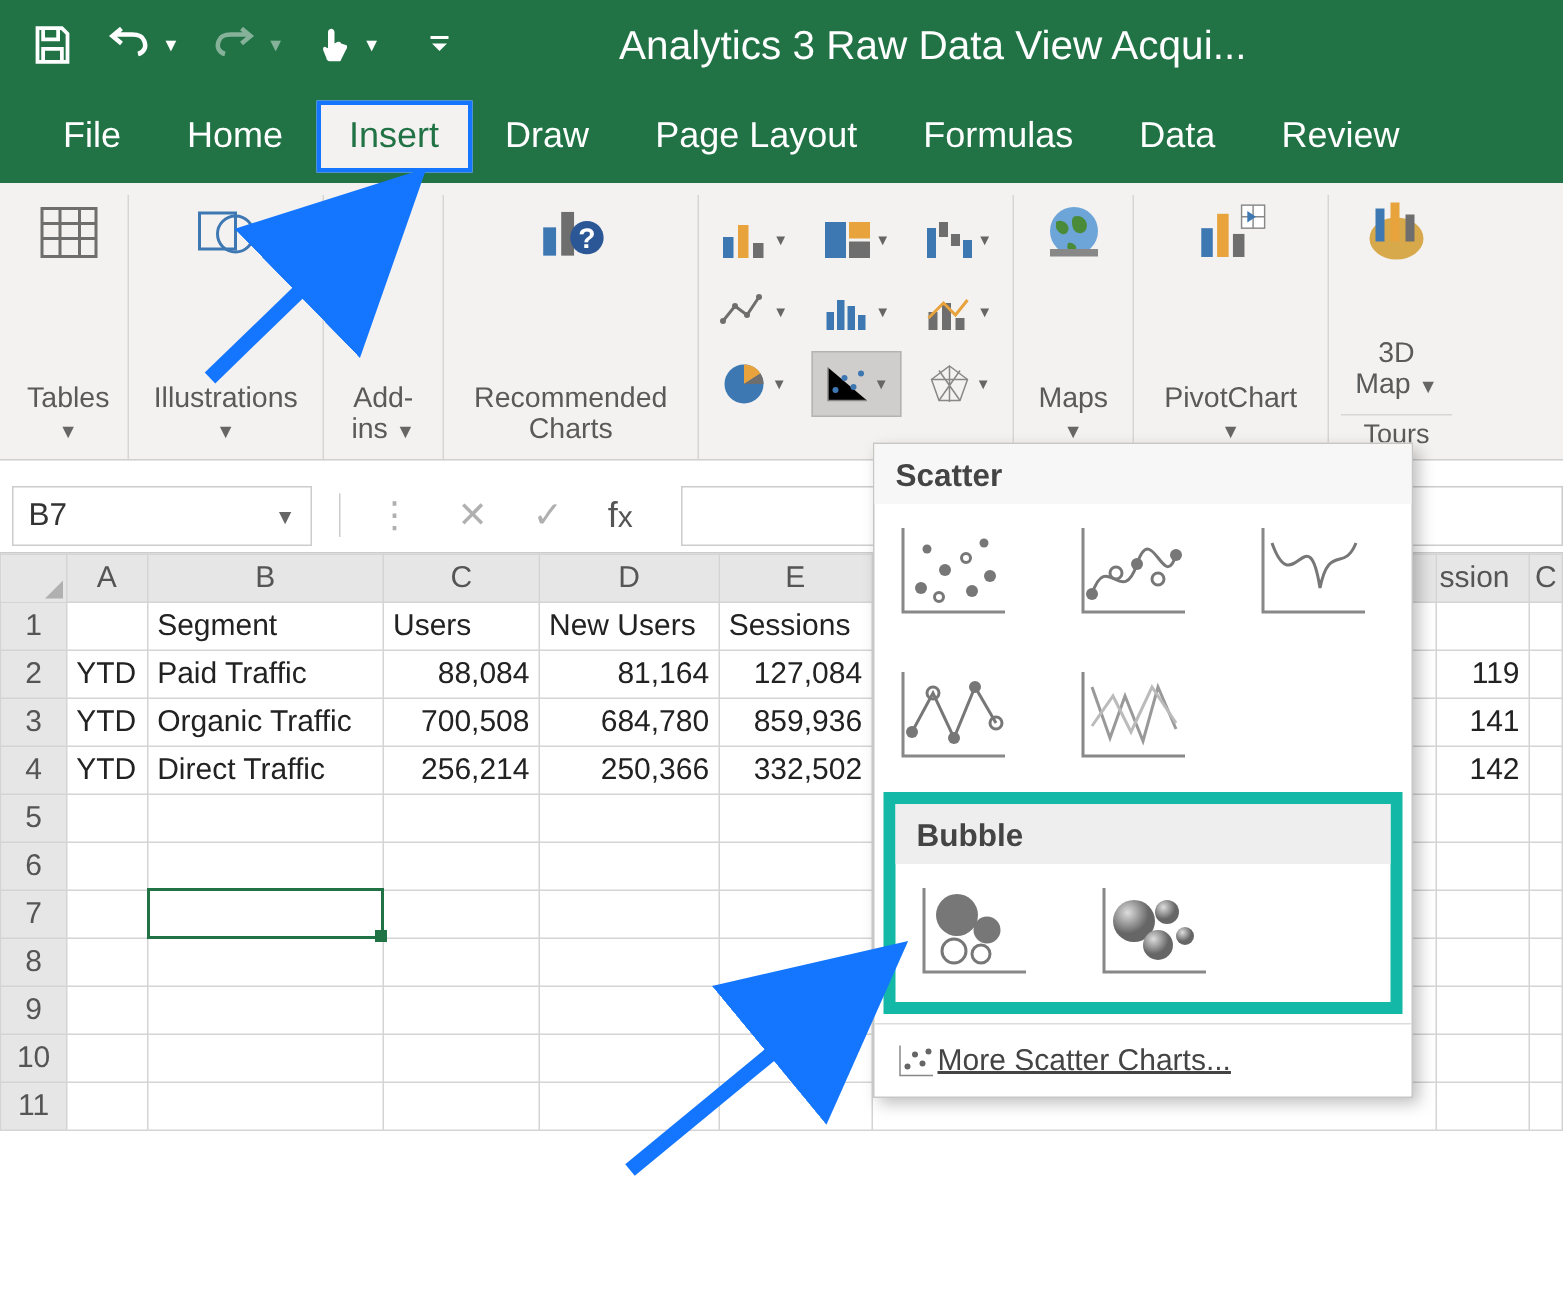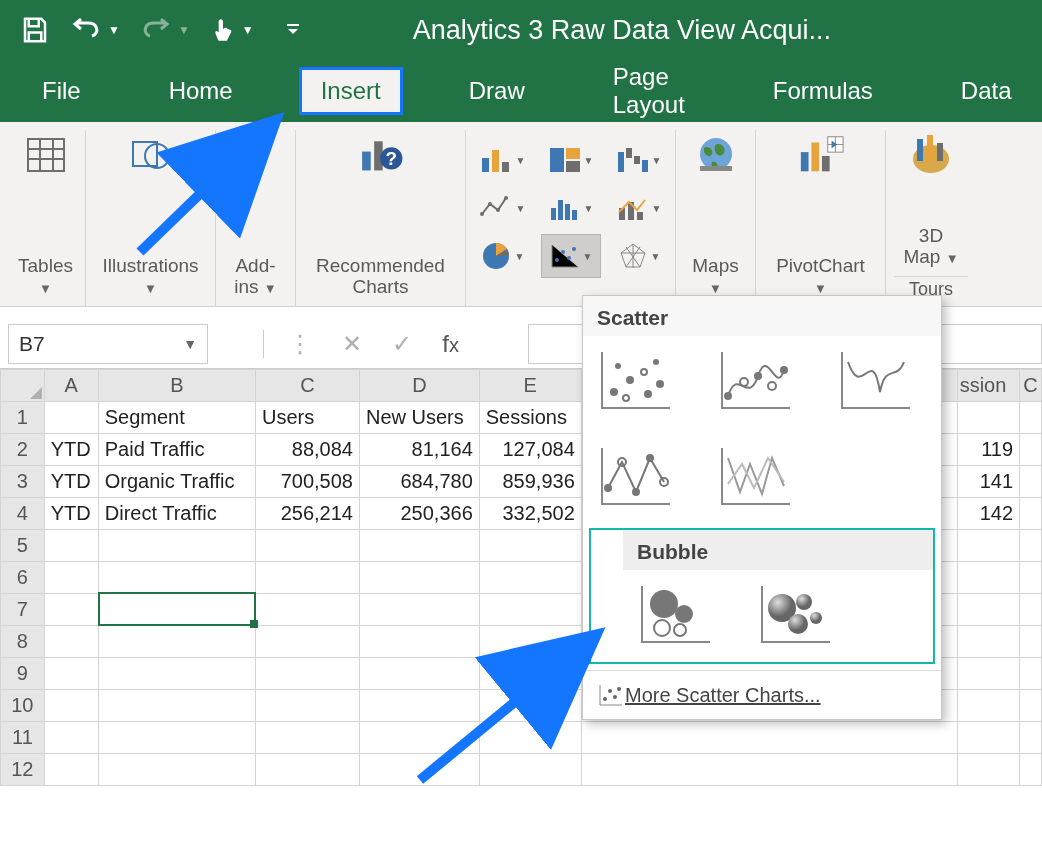--- a/index.html
+++ b/index.html
@@ -11,39 +11,39 @@
 .titlebar .undo-group, .titlebar .redo-group { display: flex; align-items: center; margin-left: 20px; color: #fff; }
 .titlebar .dropdown-caret { font-size: 12px; margin-left: 6px; }
 .titlebar .touch-icon { margin-left: 20px; display: flex; align-items: center; }
 .titlebar .touch-icon svg { width: 26px; height: 26px; }
 .titlebar .qat-more { margin-left: 30px; font-size: 12px; }
 .titlebar .title-text { flex: 1; text-align: center; font-size: 27px; font-weight: 400; padding-right: 80px; }
 .redo-group svg path { stroke: rgba(255,255,255,0.45); }
 .redo-group .dropdown-caret { color: rgba(255,255,255,0.45); }
 
 
-.menurow { background: #217346; height: 62px; display: flex; align-items: center; padding: 0 20px; gap: 44px; }
+.menurow { background: #217346; height: 62px; display: flex; align-items: center; padding: 0 20px; }
 .menurow .tab { color: #fff; font-size: 24px; padding: 10px 22px; cursor: pointer; }
 .menurow .tab.active { background: #f3f2f1; color: #217346; border: 3px solid #1476ff; padding: 7px 19px; position: relative; z-index: 2; }
 
 
 .ribbon { background: #f3f2f1; border-bottom: 1px solid #d0d0d0; display: flex; align-items: stretch; height: 185px; padding: 8px 6px 0 6px; position: relative; }
 .rgroup { display: flex; flex-direction: column; align-items: center; justify-content: flex-start; padding: 4px 8px 0 8px; border-right: 1px solid #d8d6d4; }
 .rgroup:last-child { border-right: none; }
 .rgroup .glabel { font-size: 19px; color: #5a5a5a; margin-top: auto; margin-bottom: 8px; text-align: center; line-height: 1.1; }
 .ricon { width: 48px; height: 42px; display: flex; align-items: center; justify-content: center; }
 
 
 .chartgrid { display: grid; grid-template-columns: repeat(3, 60px); grid-template-rows: repeat(3, 44px); gap: 4px 8px; }
 .chartbtn { display: flex; align-items: center; justify-content: center; cursor: pointer; position: relative; }
 .chartbtn .mini-caret { font-size: 10px; color: #666; margin-left: 2px; }
 .chartbtn.active { background: #d0cecd; border: 1px solid #b5b3b1; }
 
 
-.formulabar { height: 50px; border-bottom: 1px solid #ccc; display: flex; align-items: center; background: #fff; margin-top: 12px; gap: 37px; }
+.formulabar { height: 50px; border-bottom: 1px solid #ccc; display: flex; align-items: center; background: #fff; margin-top: 12px; }
 .namebox { width: 200px; height: 40px; border: 1px solid #ccc; margin: 0 8px; display: flex; align-items: center; padding: 0 10px; font-size: 21px; color: #333; }
 .namebox .nbdrop { margin-left: auto; color: #666; font-size: 14px; }
 .fbicons { display: flex; align-items: center; gap: 30px; padding: 0 24px; border-left: 1px solid #ccc; margin-left: 10px; }
 .fbicon { font-size: 24px; color: #b0b0b0; }
 .fxinput { flex: 1; height: 40px; border: 1px solid #ccc; margin-left: 8px; }
 
 
 .gridwrap { position: relative; }
 table.sheet { border-collapse: collapse; }
 table.sheet th, table.sheet td { border: 1px solid #d4d4d4; font-size: 20px; color: #222; font-weight: 400; height: 32px; }
@@ -63,21 +63,21 @@
 
 
 .selcell { position: absolute; border: 2px solid #217346; pointer-events: none; }
 .selcell .handle { position: absolute; right: -4px; bottom: -4px; width: 8px; height: 8px; background: #217346; }
 
 
 .dropdown { position: absolute; left: 582px; top: 295px; width: 360px; background: #fff; border: 1px solid #c8c6c4; box-shadow: 4px 4px 10px rgba(0,0,0,0.25); z-index: 10; }
 .dropdown .sechdr { font-size: 21px; font-weight: 600; color: #444; padding: 10px 14px 6px 14px; background: #f7f7f7; }
 .dropdown .iconrow { display: flex; flex-wrap: wrap; padding: 8px 10px 14px 10px; gap: 22px 34px; }
 .dropdown .dicon { width: 86px; height: 74px; display: flex; align-items: center; justify-content: center; cursor: pointer; }
-.dropdown .bubble-section { border: 2px solid #14b8a6; margin: 0 6px 6px 6px; padding-left: 32px; }
+.dropdown .bubble-section { border: 8px solid #14b8a6; margin: 0 6px 6px 6px; }
 .dropdown .more { border-top: 1px solid #ddd; padding: 12px 14px; font-size: 20px; color: #444; display: flex; align-items: center; cursor: pointer; }
 .dropdown .more .mtext { text-decoration: underline; }
 
 
 .arrow { position: absolute; pointer-events: none; z-index: 50; }
 
 svg { display: block; }
 </style>
 </head>
 <body>
@@ -432,31 +432,20 @@
           <th class="rowhdr">11</th>
           <td></td>
           <td></td>
           <td></td>
           <td></td>
           <td></td>
           <td></td>
           <td></td>
           <td></td>
         </tr>
-  <tr>
-          <th class="rowhdr">12</th>
-          <td></td>
-          <td></td>
-          <td></td>
-          <td></td>
-          <td></td>
-          <td></td>
-          <td></td>
-          <td></td>
-        </tr>
 </tbody>
     </table>
 <div class="selcell" style="left:98px;top:223px;width:158px;height:34px">
       <div class="handle"></div>
     </div>
 </div>
 
 <div class="dropdown">
   <div class="sechdr">Scatter</div>
   <div class="iconrow">

